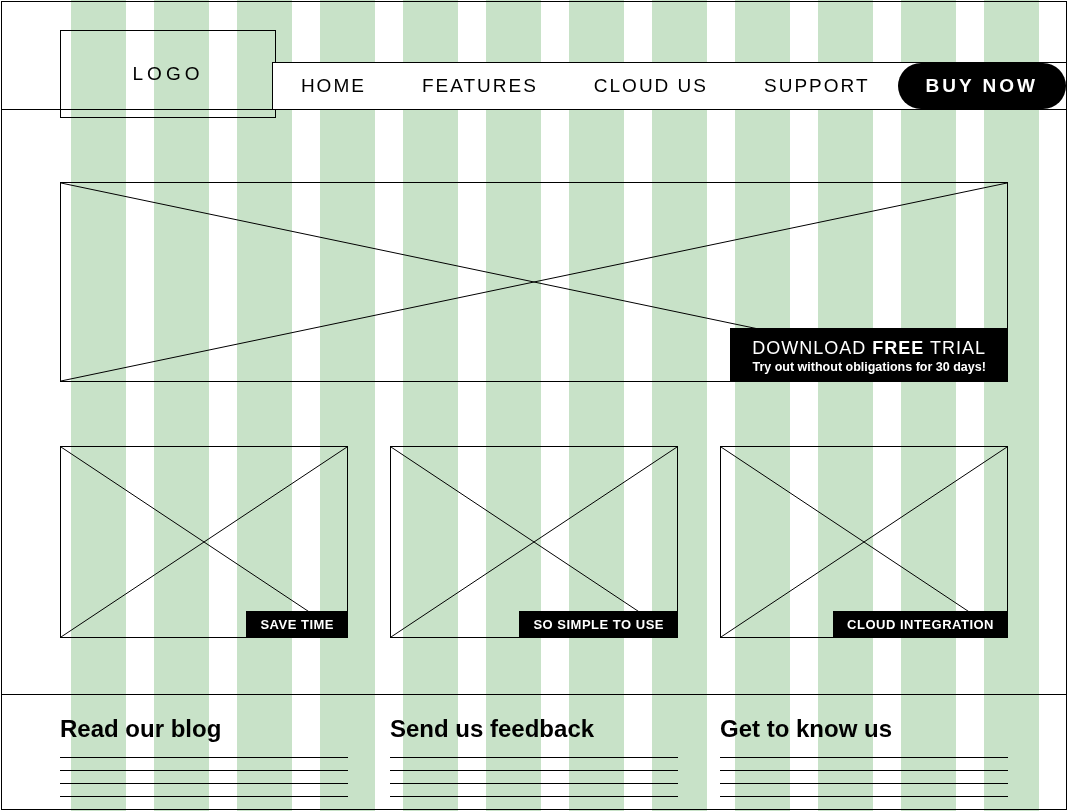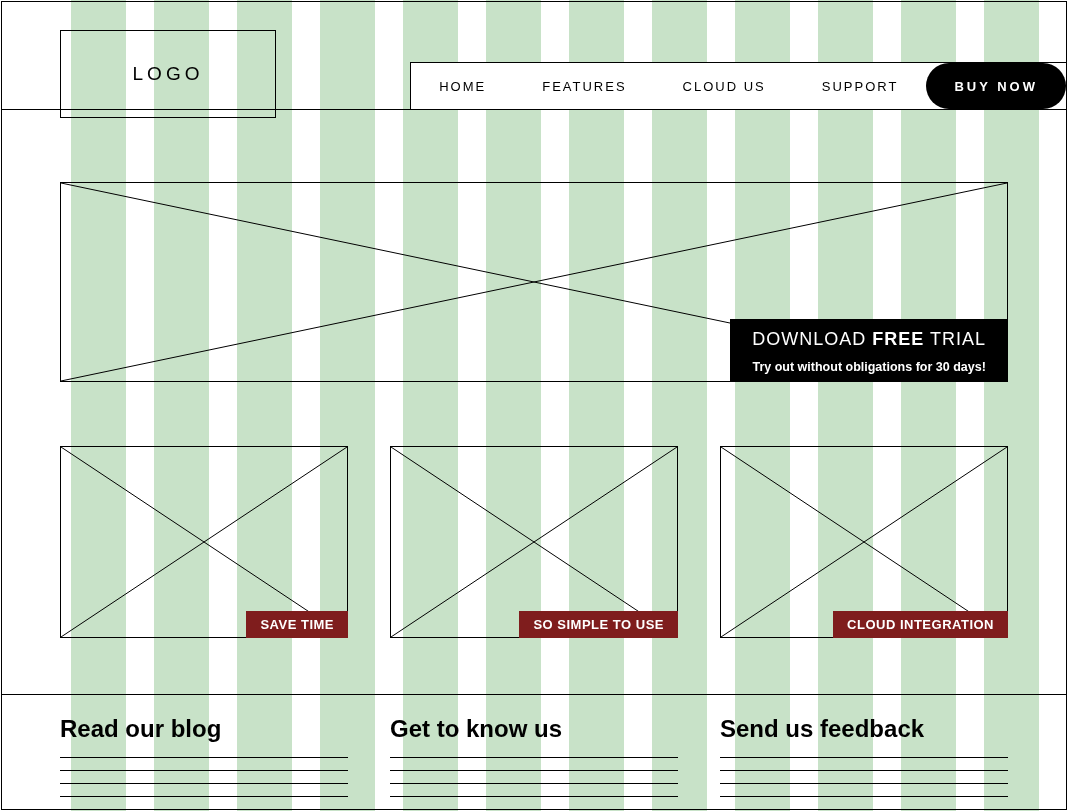--- a/index.html
+++ b/index.html
@@ -9,40 +9,40 @@
 .stripes { position:absolute; inset:0; z-index:0; display:flex; gap:28px; padding:0 71px; }
 .stripes > div { width:55px; background:#c8e2c8; flex:0 0 55px; }
 
 .page { position:relative; z-index:1; border:1px solid #000; width:1066px; height:809px; margin:1px; display:flex; flex-direction:column; background:transparent;gap:34px; }
 
 
 .header { height:134px; border-bottom:1px solid #000; position:relative; }
 .logo   { position:absolute; top:28px; left:58px; width:216px; height:88px; border:1px solid #000; display:flex; align-items:center; justify-content:center; letter-spacing:4px; font-size:19px; color:#000; }
 
 .navbar { position:absolute; bottom:-1px; right:-1px; height:48px; display:flex; border:1px solid #000; background:#fff; }
-.navbar a { display:flex; align-items:center; padding:0 28px; font-size:13px; letter-spacing:2px; color:#000; text-decoration:none; }
+.navbar a { display:flex; align-items:center; padding:0 28px; font-size:19px; letter-spacing:2px; color:#000; text-decoration:none; }
 .navbar a.buy { background:#000; color:#fff; font-weight:700; letter-spacing:3px;border-radius:23px; }
 
 
 .hero { padding:38px 58px 0; }
 .hero h1 { font-size:39px; font-weight:800; padding-left:72px; padding-bottom:28px; letter-spacing:-.5px; }
 
 .placeholder { position:relative; border:1px solid #000; }
 .placeholder svg { position:absolute; inset:0; width:100%; height:100%; }
 
 .hero-img { height:200px; position:relative; }
 .cta { position:absolute; right:-1px; bottom:-1px; background:#000; color:#fff; padding:10px 22px 8px; text-align:center; }
 .cta .big { font-size:18px; letter-spacing:1px; font-weight:400; }
 .cta .big b { font-weight:800; }
-.cta .small { font-size:12.5px; margin-top:10px; font-weight:600; }
+.cta .small { font-size:12.5px; margin-top:1px; font-weight:600; }
 
 
 .features { display:flex; gap:42px; padding:30px 58px 22px; }
 .feature  { flex:1; position:relative; height:192px; border:1px solid #000; }
-.feature .tag { position:absolute; right:-1px; bottom:-1px; background:#7f1d1d; color:#fff; font-size:13px; font-weight:700; letter-spacing:.5px; padding:6px 14px; }
+.feature .tag { position:absolute; right:-1px; bottom:-1px; background:#000000; color:#fff; font-size:13px; font-weight:700; letter-spacing:.5px; padding:6px 14px; }
 
 
 .footer { border-top:1px solid #000; padding:20px 58px 0; display:flex; gap:42px; }
 .fcol { flex:1; }
 .fcol h3 { font-size:24px; font-weight:700; margin-bottom:14px; }
 .fcol .line { border-top:1px solid #000; height:13px; }
 </style>
 </head>
 <body>
 
@@ -113,28 +113,28 @@
 
   <div class="footer">
     <div class="fcol">
       <h3>Read our blog</h3>
       <div class="line"></div>
       <div class="line"></div>
       <div class="line"></div>
       <div class="line"></div>
     </div>
     <div class="fcol">
-      <h3>Get to know us</h3>
+      <h3>Send us feedback</h3>
       <div class="line"></div>
       <div class="line"></div>
       <div class="line"></div>
       <div class="line"></div>
     </div>
     <div class="fcol">
-      <h3>Send us feedback</h3>
+      <h3>Get to know us</h3>
       <div class="line"></div>
       <div class="line"></div>
       <div class="line"></div>
       <div class="line"></div>
     </div>
   </div>
 
 </div>
 
 </body></html>

